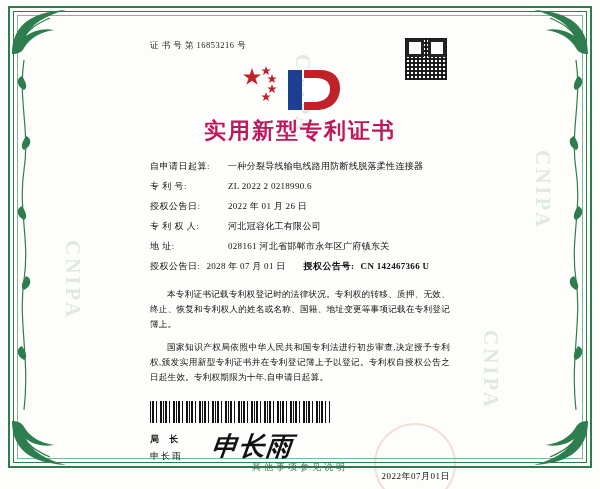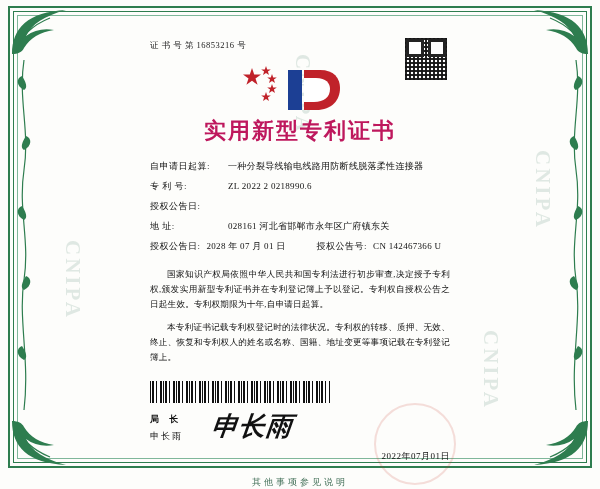--- a/index.html
+++ b/index.html
@@ -159,21 +159,21 @@
     letter-spacing: 0.5px;
     white-space: nowrap;
   }
   .lbl.w1 { width: 78px; }
   .val {
     flex: 1 1 auto;
     letter-spacing: 0.3px;
   }
   .row.split { justify-content: flex-start; }
   .half { display:flex; align-items: flex-end; }
-  .half.right { margin-left: 31px; }
+  .half.right { margin-left: 18px; font-weight: bold; }
   .half .lbl { width: auto; margin-right: 6px; }
 
   .para {
     font-family: "Liberation Serif", serif;
     font-size: 8.6px;
     line-height: 1.75;
     color: #111;
     text-align: justify;
     margin-top: 14px;
     letter-spacing: 0.2px;
@@ -229,21 +229,21 @@
     bottom: -4px;
     font-family: "Liberation Serif", serif;
     font-size: 9px;
     color: #111;
     letter-spacing: 0.5px;
   }
 
   .footer-note {
     position: absolute;
     left: 0;
-    bottom: 0;
+    bottom: 15px;
     width: 600px;
     text-align: center;
     font-family: "Liberation Serif", serif;
     font-size: 9px;
     color: #3f6d55;
     letter-spacing: 3px;
   }
 </style>
 </head>
 <body>
@@ -332,40 +332,45 @@
       <div class="row">
         <span class="lbl w1">自申请日起算:</span>
         <span class="val">一种分裂导线输电线路用防断线脱落柔性连接器</span>
       </div>
       <div class="row">
         <span class="lbl w1">专 利 号:</span>
         <span class="val">ZL 2022 2 0218990.6</span>
       </div>
       <div class="row">
         <span class="lbl w1">授权公告日:</span>
+        <span class="val">2022 年 01 月 26 日</span>
+      </div>
+      <div class="row">
+        <span class="lbl w1">专 利 权 人:</span>
+        <span class="val">河北冠容化工有限公司</span>
       </div>
       <div class="row">
         <span class="lbl w1">地 址:</span>
         <span class="val">028161  河北省邯郸市永年区广府镇东关</span>
       </div>
       <div class="row split">
         <span class="half">
           <span class="lbl">授权公告日:</span>
           <span class="val">2028 年 07 月 01 日</span>
         </span>
         <span class="half right">
           <span class="lbl">授权公告号:</span>
           <span class="val">CN 142467366 U</span>
         </span>
       </div>
     </div>
 
     <div class="para">
+      <p>本专利证书记载专利权登记时的法律状况。专利权的转移、质押、无效、终止、恢复和专利权人的姓名或名称、国籍、地址变更等事项记载在专利登记簿上。</p>
       <p>国家知识产权局依照中华人民共和国专利法进行初步审查,决定授予专利权,颁发实用新型专利证书并在专利登记簿上予以登记。专利权自授权公告之日起生效。专利权期限为十年,自申请日起算。</p>
-      <p>本专利证书记载专利权登记时的法律状况。专利权的转移、质押、无效、终止、恢复和专利权人的姓名或名称、国籍、地址变更等事项记载在专利登记簿上。</p>
     </div>
 
     <div class="barcode"></div>
 
     <div class="sign-block">
       <div class="sign-label">局 长</div>
       <div class="sign-name">申长雨</div>
       <div class="handwriting">申长雨</div>
       <div class="seal"></div>
       <div class="issue-date">2022年07月01日</div>

